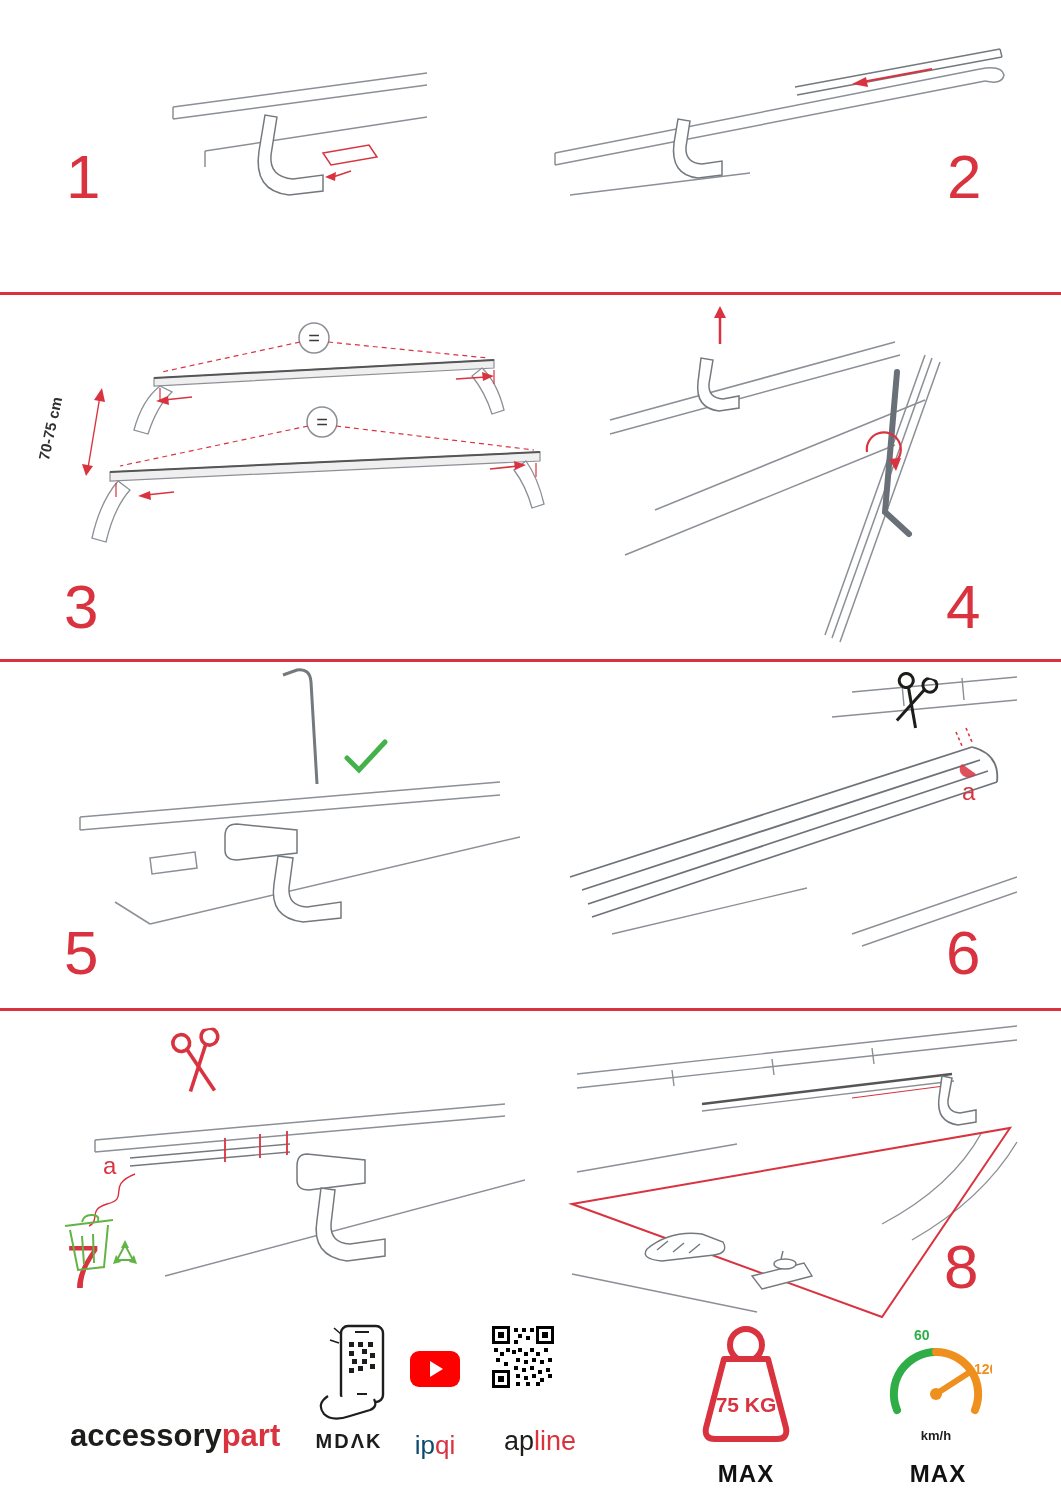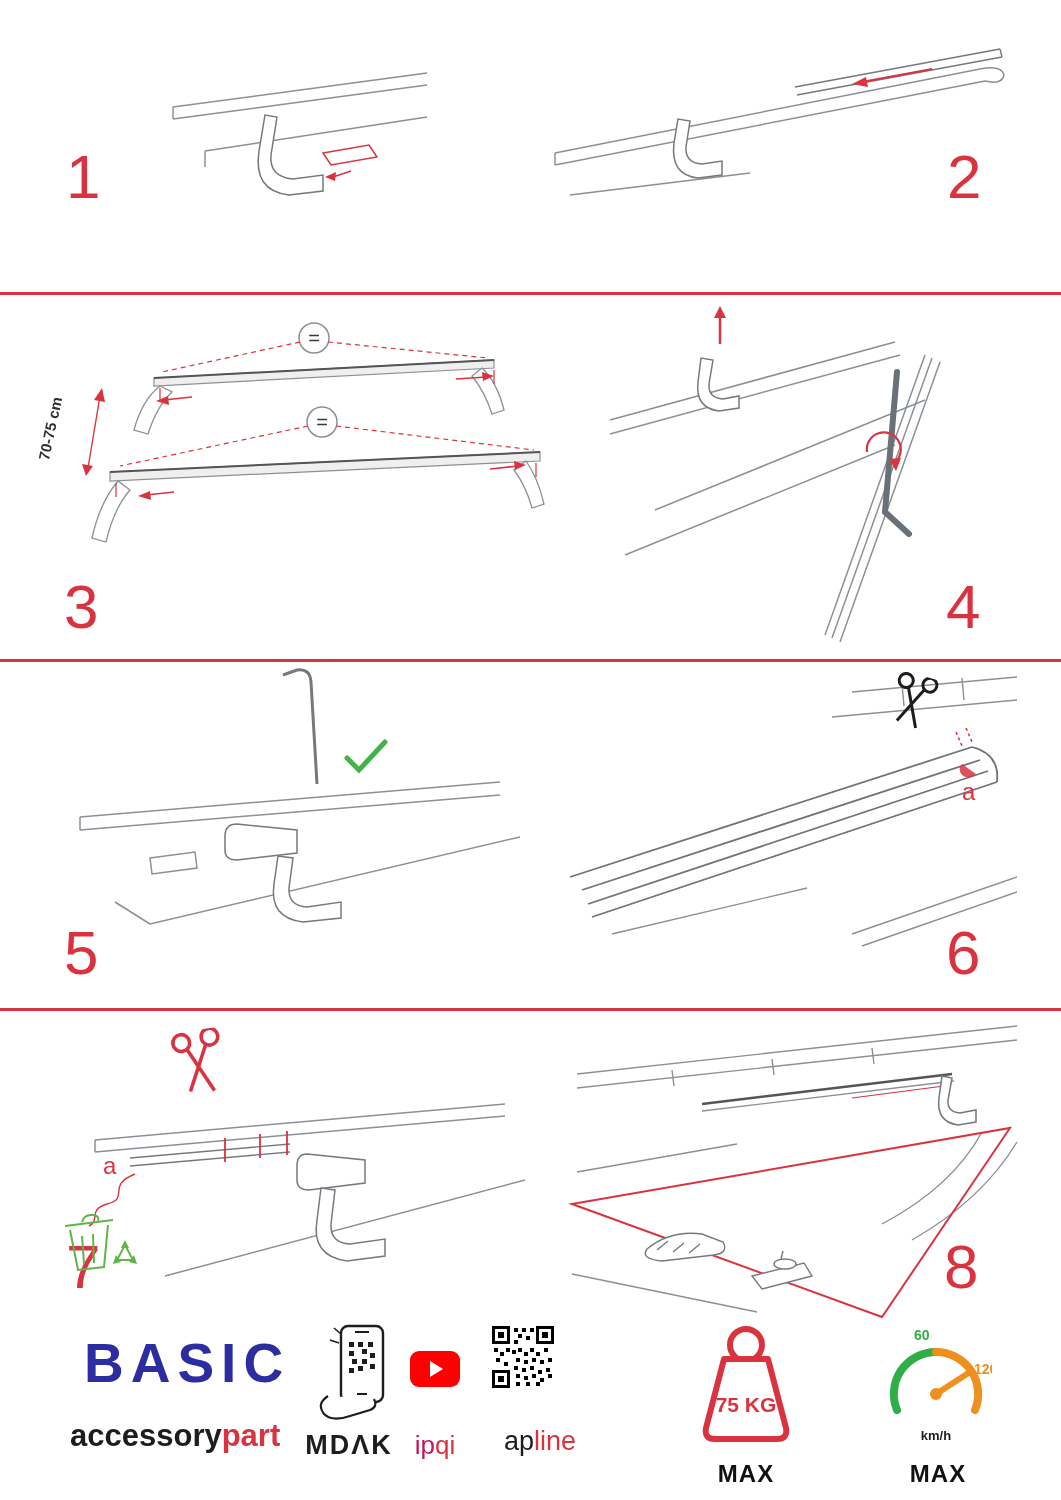--- a/index.html
+++ b/index.html
@@ -252,21 +252,20 @@
     <path d="M20,192 L458,116 L330,305 Z" stroke="#d93340" stroke-width="2" fill="none"></path>
     <g stroke="#74797e" stroke-width="1.4" fill="#fff">
       <path d="M95,237 Q88,247 110,249 L162,243 Q177,241 171,230 L150,222 Q118,218 95,237 Z"></path>
       <path d="M105,238 L116,229 M121,240 L132,231 M137,241 L148,232" fill="none"></path>
       <path d="M200,264 L252,251 L260,264 L210,277 Z"></path>
       <ellipse cx="233" cy="252" rx="11" ry="5"></ellipse>
       <path d="M229,247 L231,239" fill="none"></path>
     </g>
   </svg>
 
-  <div class="brand-basic">BASIC</div>
   <div class="brand-sub"><span class="dark">accessory</span><span class="red">part</span></div>
 
   <svg class="abs" style="left:310px; top:1322px;" width="90" height="100" viewBox="0 0 90 100">
     <g stroke="#1d1d1b" stroke-width="2.4" fill="#fff">
       <rect x="31" y="4" width="42" height="76" rx="7"></rect>
     </g>
     <path d="M45,10 L59,10 M47,72 L57,72" stroke="#1d1d1b" stroke-width="2" fill="none"></path>
     <g fill="#1d1d1b">
       <rect x="39" y="20" width="5" height="5"></rect>
         <rect x="48" y="20" width="5" height="5"></rect>
@@ -276,27 +275,27 @@
         <rect x="60" y="31" width="5" height="5"></rect>
       <rect x="42" y="37" width="5" height="5"></rect>
         <rect x="52" y="37" width="5" height="5"></rect>
         <rect x="60" y="42" width="5" height="5"></rect>
       <rect x="39" y="46" width="5" height="5"></rect>
         <rect x="48" y="44" width="5" height="5"></rect>
     </g>
     <path d="M24,6 L31,12 M20,18 L29,21" stroke="#1d1d1b" stroke-width="1.6" fill="none"></path>
     <path d="M18,74 Q6,82 14,92 Q22,100 40,94 L60,88 Q68,85 64,77" stroke="#1d1d1b" stroke-width="2.2" fill="#fff"></path>
   </svg>
-  <div class="logo-text" style="left:293px; top:1430px; width:112px; font-size:27px; letter-spacing:2px;">MDΛK</div>
+  <div class="logo-text" style="left:293px; top:1430px; width:112px; font-size:20px; letter-spacing:2px;">MDΛK</div>
 
   <svg class="abs" style="left:410px; top:1351px;" width="50" height="36" viewBox="0 0 50 36">
     <rect x="0" y="0" width="50" height="36" rx="9" fill="#ff0000"></rect>
     <polygon points="20,10 20,26 33,18" fill="#ffffff"></polygon>
   </svg>
-  <div class="logo-text" style="left:403px; top:1430px; width:64px; font-size:26px; font-weight:400;"><span style="color:#be185d;">ip</span><span class="red">qi</span></div>
+  <div class="logo-text" style="left:403px; top:1430px; width:64px; font-size:26px; font-weight:400;"><span style="color:#0c4a6e;">ip</span><span class="red">qi</span></div>
 
   <svg class="abs" style="left:492px; top:1326px;" width="62" height="62" viewBox="0 0 62 62">
     <g fill="#000">
       <rect x="0" y="0" width="18" height="18"></rect>
         <rect x="44" y="0" width="18" height="18"></rect>
         <rect x="0" y="44" width="18" height="18"></rect>
     </g>
     <g fill="#fff">
       <rect x="3" y="3" width="12" height="12"></rect>
         <rect x="47" y="3" width="12" height="12"></rect>

